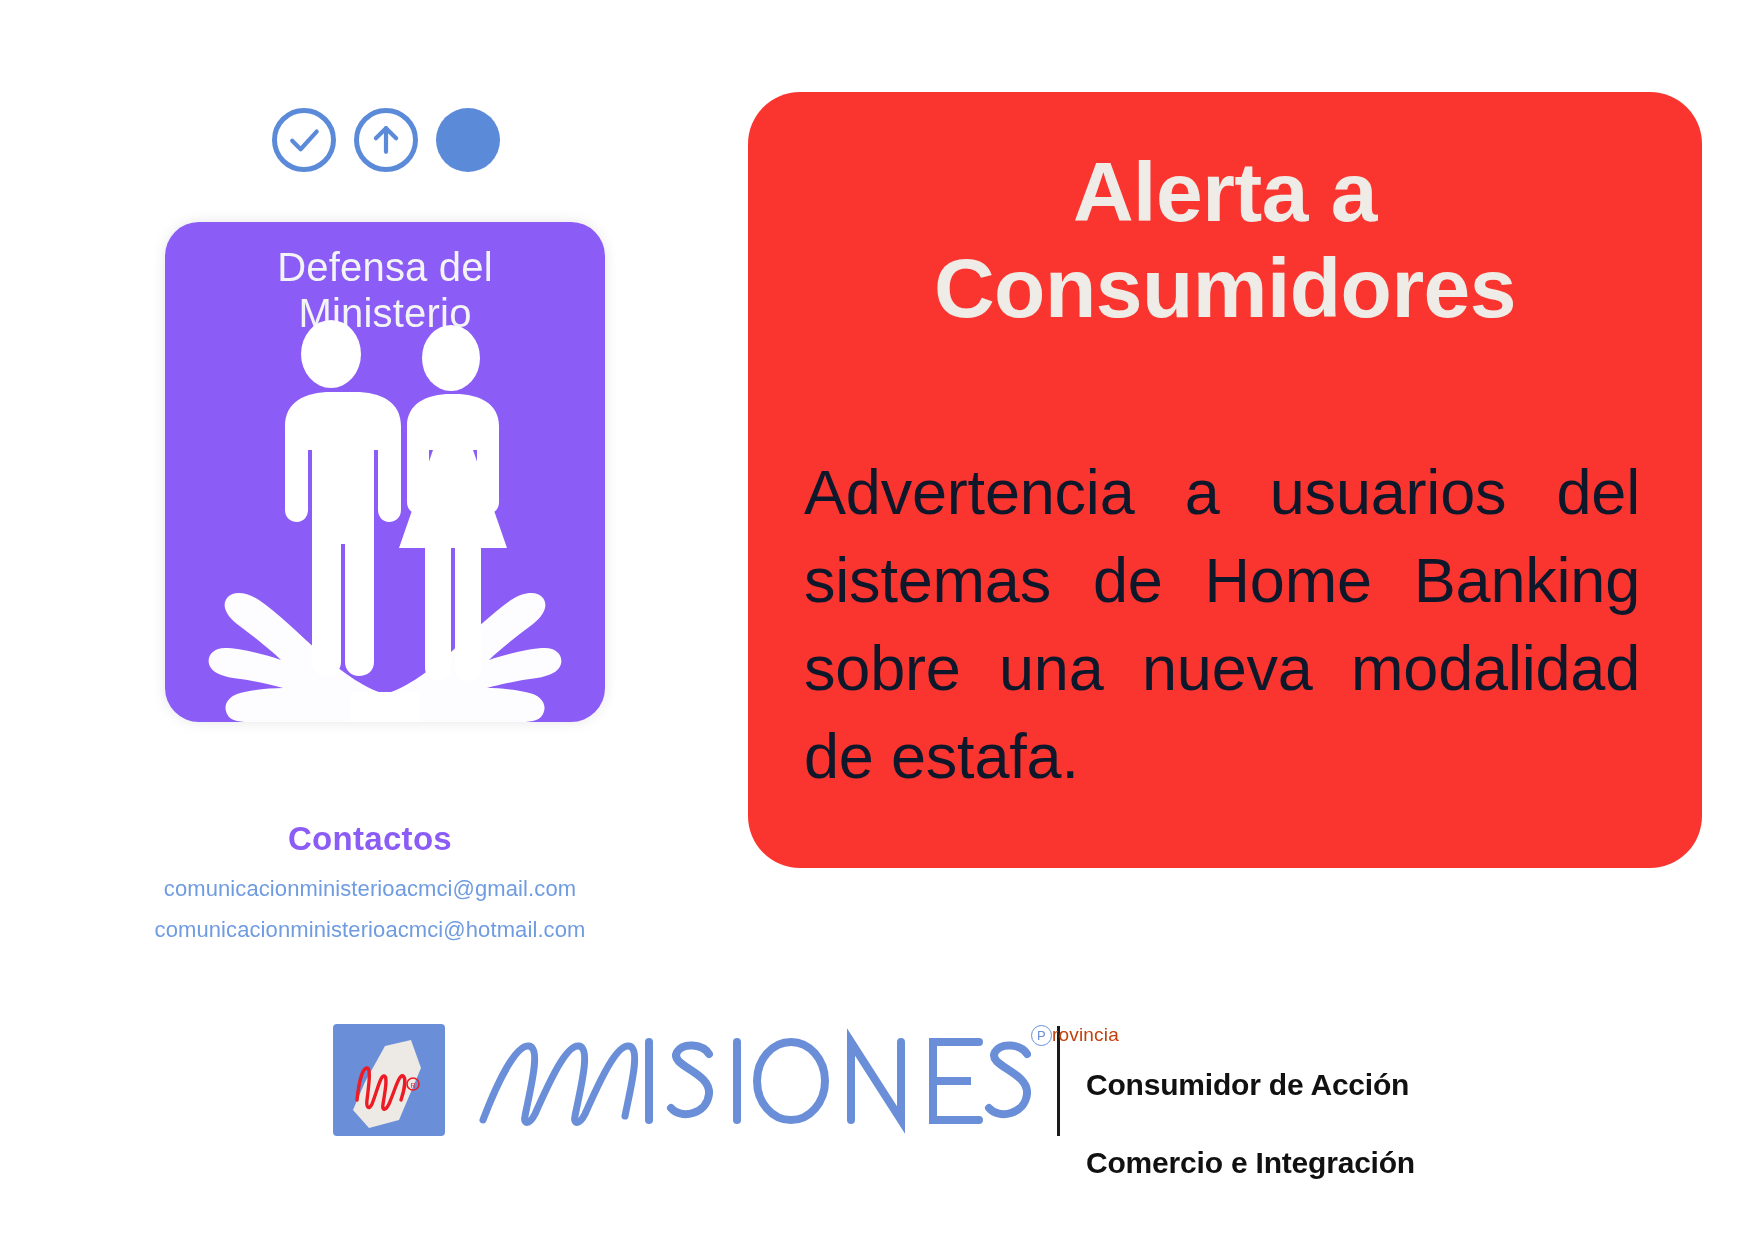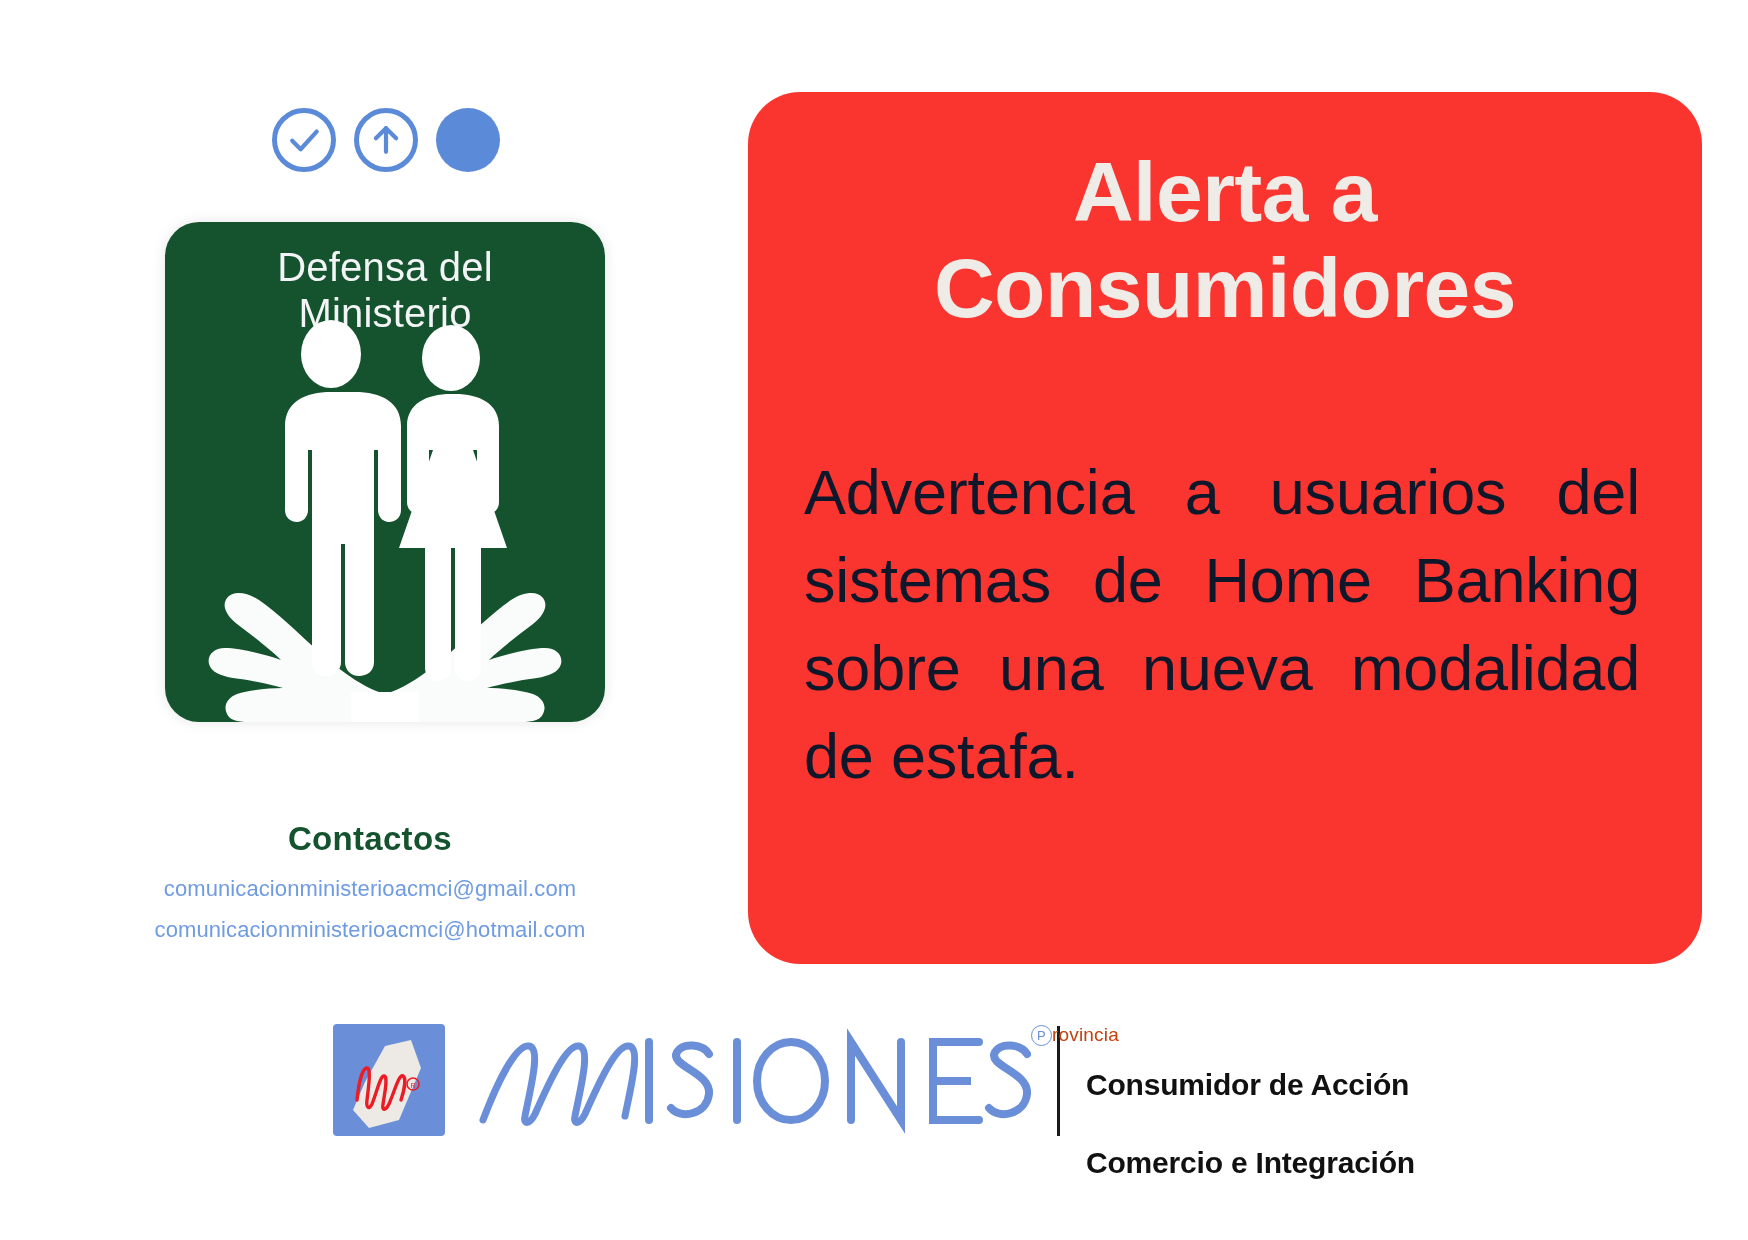--- a/index.html
+++ b/index.html
@@ -22,50 +22,50 @@
     display:flex;align-items:center;gap:18px;
   }
   .ico{width:64px;height:64px;border-radius:50%;position:relative;}
   .ico.outline{border:5px solid #5B8AD9;box-sizing:border-box;background:#fff;}
   .ico.filled{background:#5B8AD9;}
   .ico svg{position:absolute;left:0;top:0;width:100%;height:100%;}
 
   
   #consumer-logo{
     position:absolute;left:165px;top:222px;width:440px;height:500px;
-    background:#14532d;border-radius:34px;overflow:hidden;
+    background:#8b5cf6;border-radius:34px;overflow:hidden;
     box-shadow:0 0 14px rgba(0,0,0,.10);
   }
   #consumer-logo-title{
     position:absolute;left:0;right:0;top:22px;
     text-align:center;color:#f2f4f5;
     font-size:40px;line-height:46px;font-weight:400;
     letter-spacing:.2px;
   }
   #consumer-logo-art{
     position:absolute;left:0;top:0;width:440px;height:500px;
   }
 
   
   #contacts-block{
     position:absolute;left:0;top:820px;width:740px;text-align:center;
   }
   #contacts-title{
-    color:#14532d;font-size:33px;font-weight:700;letter-spacing:.3px;
+    color:#8b5cf6;font-size:33px;font-weight:700;letter-spacing:.3px;
     margin:0 0 10px 0;
   }
   .contact-email{
     color:#6F9BE0;font-size:22px;line-height:41px;font-weight:400;
     letter-spacing:.1px;
   }
 
   
   #alert-card{
     position:absolute;left:748px;top:92px;
-    width:954px;height:872px;
+    width:954px;height:776px;
     background:#FA352F;border-radius:52px;
     box-sizing:border-box;
     padding:46px 56px 40px 56px;
   }
   #alert-title{
     color:#EFEBE6;
     font-size:84px;line-height:96px;
     font-weight:700;text-align:center;
     letter-spacing:-.5px;
     margin:6px 0 0 0;

